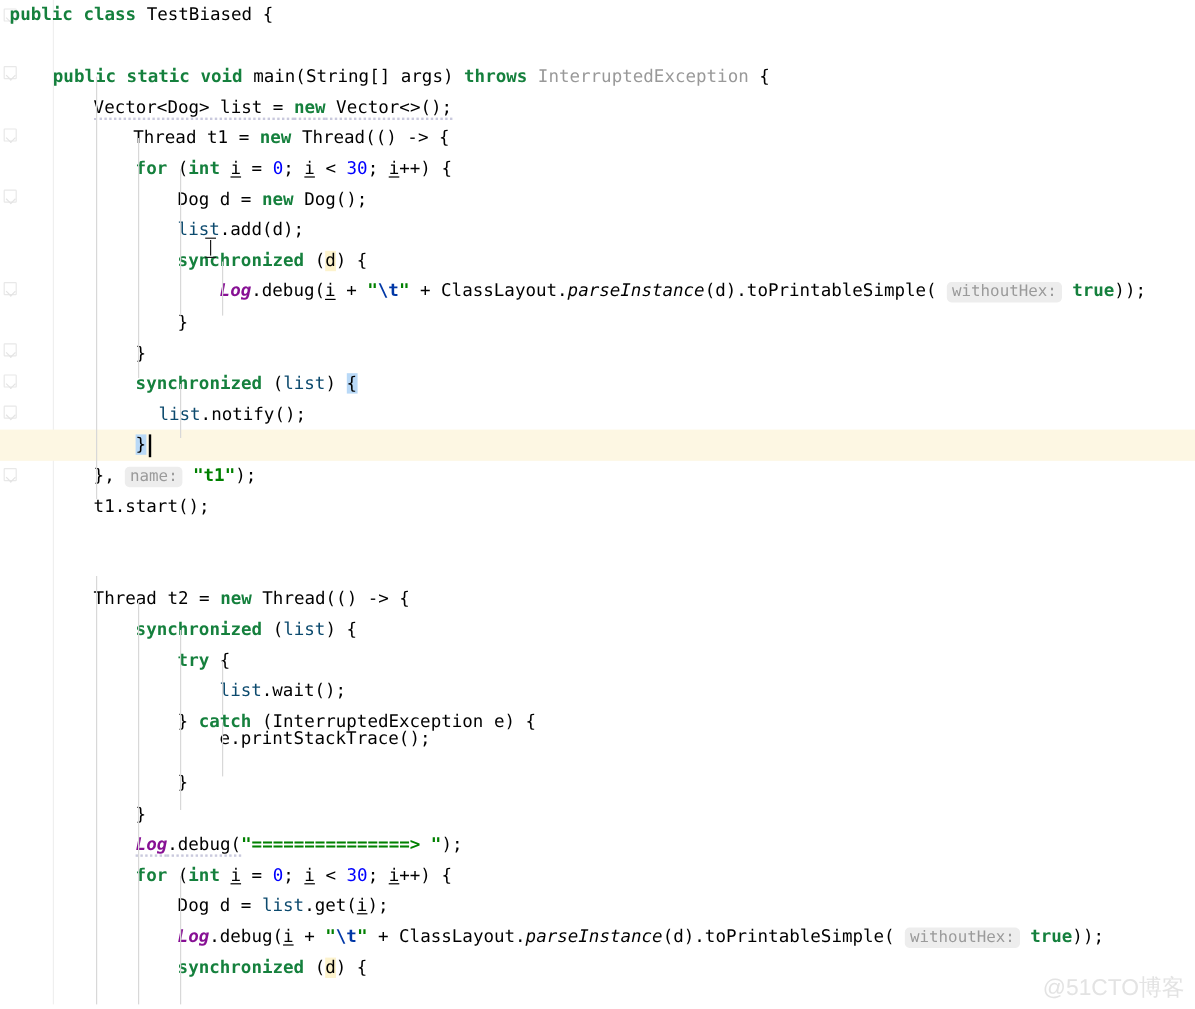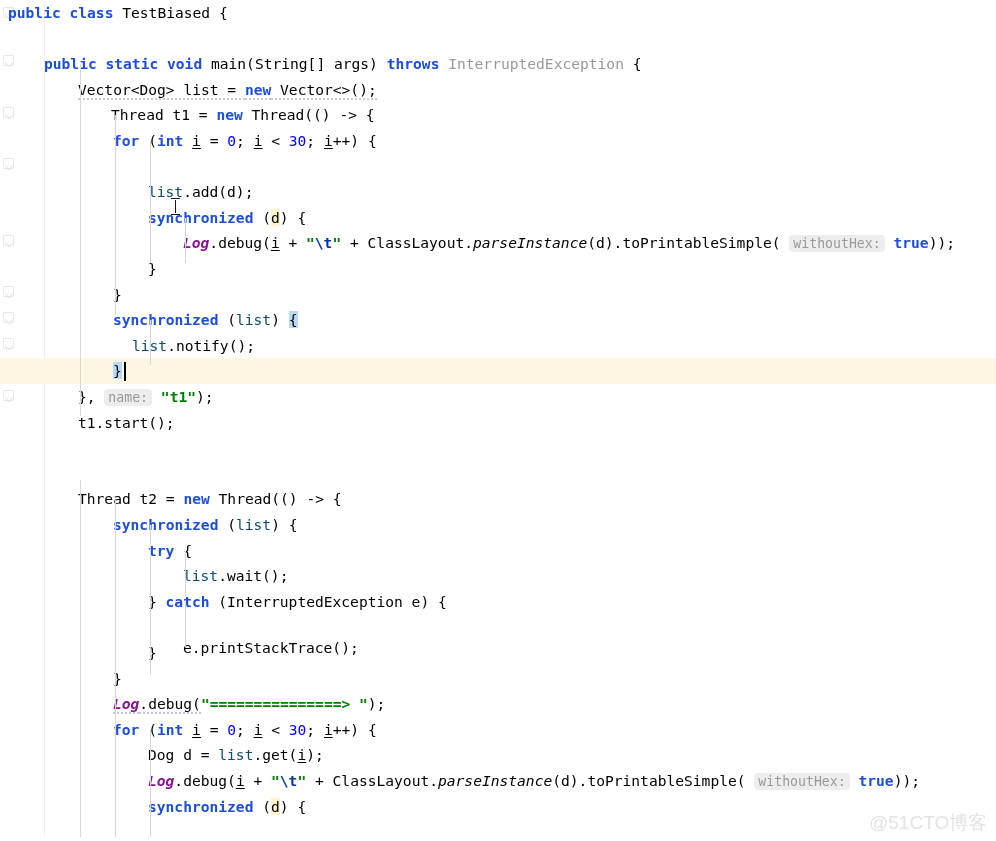--- a/index.html
+++ b/index.html
@@ -51,21 +51,21 @@
     padding-left:0;
   }
   .curline{
     position:absolute;left:0;width:996px;height:25.6px;
     background:#fdf7e3;
   }
   .indent-guide{
     position:absolute;width:1px;background:#d8d8d8;
   }
   
-  .kw{color:#1d4ed8;font-weight:bold;}
+  .kw{color:#15803d;font-weight:bold;}
   .str{color:#008000;font-weight:bold;}
   .esc{color:#0037a6;font-weight:bold;}
   .num{color:#0000ff;}
   .field{color:#871094;font-style:italic;font-weight:bold;}
   .local{color:#0c4a6e;}
   .method-it{font-style:italic;}
   .grey{color:#999999;}
   .ident{color:#000000;}
   .under{text-decoration:underline;text-decoration-color:#000000;text-underline-offset:2px;}
   .hint{
@@ -120,40 +120,41 @@
     </div>
   <div class="vsep"></div>
 
   <div class="code" id="code-lines">
       <div class="line" style="top: 0px;"><span class="txt" style="left: 8px;"><span class="kw">public</span><span> </span><span class="kw">class</span><span class="ident"> TestBiased {</span></span></div>
       <div class="line" style="top: 25.6px;"><span class="txt" style="left: 8px;"></span></div>
       <div class="line" style="top: 51.2px;"><span class="txt" style="left: 44px;"><span class="kw">public</span><span> </span><span class="kw">static</span><span> </span><span class="kw">void</span><span class="ident"> main(String[] args) </span><span class="kw">throws</span><span> </span><span class="grey">InterruptedException</span><span class="ident"> {</span></span></div>
       <div class="line" style="top: 76.8px;"><span class="txt" style="left: 78px;"><span class="ident wavy">Vector&lt;Dog&gt; list = </span><span class="kw wavy">new</span><span class="ident wavy"> Vector&lt;&gt;();</span></span></div>
       <div class="line" style="top: 102.4px;"><span class="txt" style="left: 78px; margin-left: 33px;"><span class="ident">Thread t1 = </span><span class="kw">new</span><span class="ident"> Thread(() -&gt; {</span></span></div>
       <div class="line" style="top: 128px;"><span class="txt" style="left: 113px;"><span class="kw">for</span><span class="ident"> (</span><span class="kw">int</span><span> </span><span class="ident under">i</span><span class="ident"> = </span><span class="num">0</span><span class="ident">; </span><span class="ident under">i</span><span class="ident"> &lt; </span><span class="num">30</span><span class="ident">; </span><span class="ident under">i</span><span class="ident">++) {</span></span></div>
+      <div class="line" style="top: 153.6px;"><span class="txt" style="left: 148px;"><span class="ident">Dog d = </span><span class="kw">new</span><span class="ident"> Dog();</span></span></div>
       <div class="line" style="top: 179.2px;"><span class="txt" style="left: 148px;"><span class="local">list</span><span class="ident">.add(d);</span></span></div>
       <div class="line" style="top: 204.8px;"><span class="txt" style="left: 148px;"><span class="kw">synchronized</span><span class="ident"> (</span><span class="ident var-hl">d</span><span class="ident">) {</span></span></div>
       <div class="line" style="top: 230.4px;"><span class="txt" style="left: 183px;"><span class="field">Log</span><span class="ident">.debug(</span><span class="ident under">i</span><span class="ident"> + </span><span class="str">"</span><span class="esc">\t</span><span class="str">"</span><span class="ident"> + ClassLayout.</span><span class="ident method-it">parseInstance</span><span class="ident">(d).toPrintableSimple( </span><span class="hint">withoutHex:</span><span class="ident"> </span><span class="kw">true</span><span class="ident">));</span></span></div>
       <div class="line" style="top: 256px;"><span class="txt" style="left: 148px;"><span class="ident">}</span></span></div>
       <div class="line" style="top: 281.6px;"><span class="txt" style="left: 113px;"><span class="ident">}</span></span></div>
       <div class="line" style="top: 307.2px;"><span class="txt" style="left: 113px;"><span class="kw">synchronized</span><span class="ident"> (</span><span class="local">list</span><span class="ident">) </span><span class="ident brace-hl">{</span></span></div>
       <div class="line" style="top: 332.8px;"><span class="txt" style="left: 132px;"><span class="local">list</span><span class="ident">.notify();</span></span></div>
       <div class="curline" style="top: 358.4px; background: rgb(253, 247, 227);"></div>
       <div class="line" style="top: 358.4px;"><span class="txt" style="left: 113px;"><span class="ident brace-hl">}</span></span></div>
       <div class="caret" style="top: 362.4px; left: 124px;"></div>
       <div class="line" style="top: 384px;"><span class="txt" style="left: 78px;"><span class="ident">}, </span><span class="hint">name:</span><span class="ident"> </span><span class="str">"t1"</span><span class="ident">);</span></span></div>
       <div class="line" style="top: 409.6px;"><span class="txt" style="left: 78px;"><span class="ident">t1.start();</span></span></div>
       <div class="line" style="top: 435.2px;"><span class="txt" style="left: 78px;"></span></div>
       <div class="line" style="top: 460.8px;"><span class="txt" style="left: 78px;"></span></div>
       <div class="line" style="top: 486.4px;"><span class="txt" style="left: 78px;"><span class="ident">Thread t2 = </span><span class="kw">new</span><span class="ident"> Thread(() -&gt; {</span></span></div>
       <div class="line" style="top: 512px;"><span class="txt" style="left: 113px;"><span class="kw">synchronized</span><span class="ident"> (</span><span class="local">list</span><span class="ident">) {</span></span></div>
       <div class="line" style="top: 537.6px; text-decoration: underline;"><span class="txt" style="left: 148px;"><span class="kw">try</span><span class="ident"> {</span></span></div>
       <div class="line" style="top: 563.2px; text-align: center;"><span class="txt" style="left: 183px;"><span class="local">list</span><span class="ident">.wait();</span></span></div>
       <div class="line" style="top: 588.8px;"><span class="txt" style="left: 148px;"><span class="ident">} </span><span class="kw">catch</span><span class="ident"> (InterruptedException e) {</span></span></div>
-      <div class="line" style="top: 635px;"><span class="txt" style="left: 183px;"><span class="ident">e.printStackTrace();</span></span></div>
+      <div class="line" style="top: 603px;"><span class="txt" style="left: 183px;"><span class="ident">e.printStackTrace();</span></span></div>
       <div class="line" style="top: 640px;"><span class="txt" style="left: 148px;"><span class="ident">}</span></span></div>
       <div class="line" style="top: 665.6px;"><span class="txt" style="left: 113px;"><span class="ident">}</span></span></div>
       <div class="line" style="top: 691.2px;"><span class="txt" style="left: 113px;"><span class="field wavy">Log</span><span class="ident wavy">.debug(</span><span class="str">"===============&gt; "</span><span class="ident">);</span></span></div>
       <div class="line" style="top: 716.8px;"><span class="txt" style="left: 113px;"><span class="kw">for</span><span class="ident"> (</span><span class="kw">int</span><span> </span><span class="ident under">i</span><span class="ident"> = </span><span class="num">0</span><span class="ident">; </span><span class="ident under">i</span><span class="ident"> &lt; </span><span class="num">30</span><span class="ident">; </span><span class="ident under">i</span><span class="ident">++) {</span></span></div>
       <div class="line" style="top: 742.4px;"><span class="txt" style="left: 148px;"><span class="ident">Dog d = </span><span class="local">list</span><span class="ident">.get(</span><span class="ident under">i</span><span class="ident">);</span></span></div>
       <div class="line" style="top: 768px;"><span class="txt" style="left: 148px;"><span class="field">Log</span><span class="ident">.debug(</span><span class="ident under">i</span><span class="ident"> + </span><span class="str">"</span><span class="esc">\t</span><span class="str">"</span><span class="ident"> + ClassLayout.</span><span class="ident method-it">parseInstance</span><span class="ident">(d).toPrintableSimple( </span><span class="hint">withoutHex:</span><span class="ident"> </span><span class="kw">true</span><span class="ident">));</span></span></div>
       <div class="line" style="top: 793.6px;"><span class="txt" style="left: 148px;"><span class="kw">synchronized</span><span class="ident"> (</span><span class="ident var-hl">d</span><span class="ident">) {</span></span></div>
     </div>
 
   <div id="guides">

